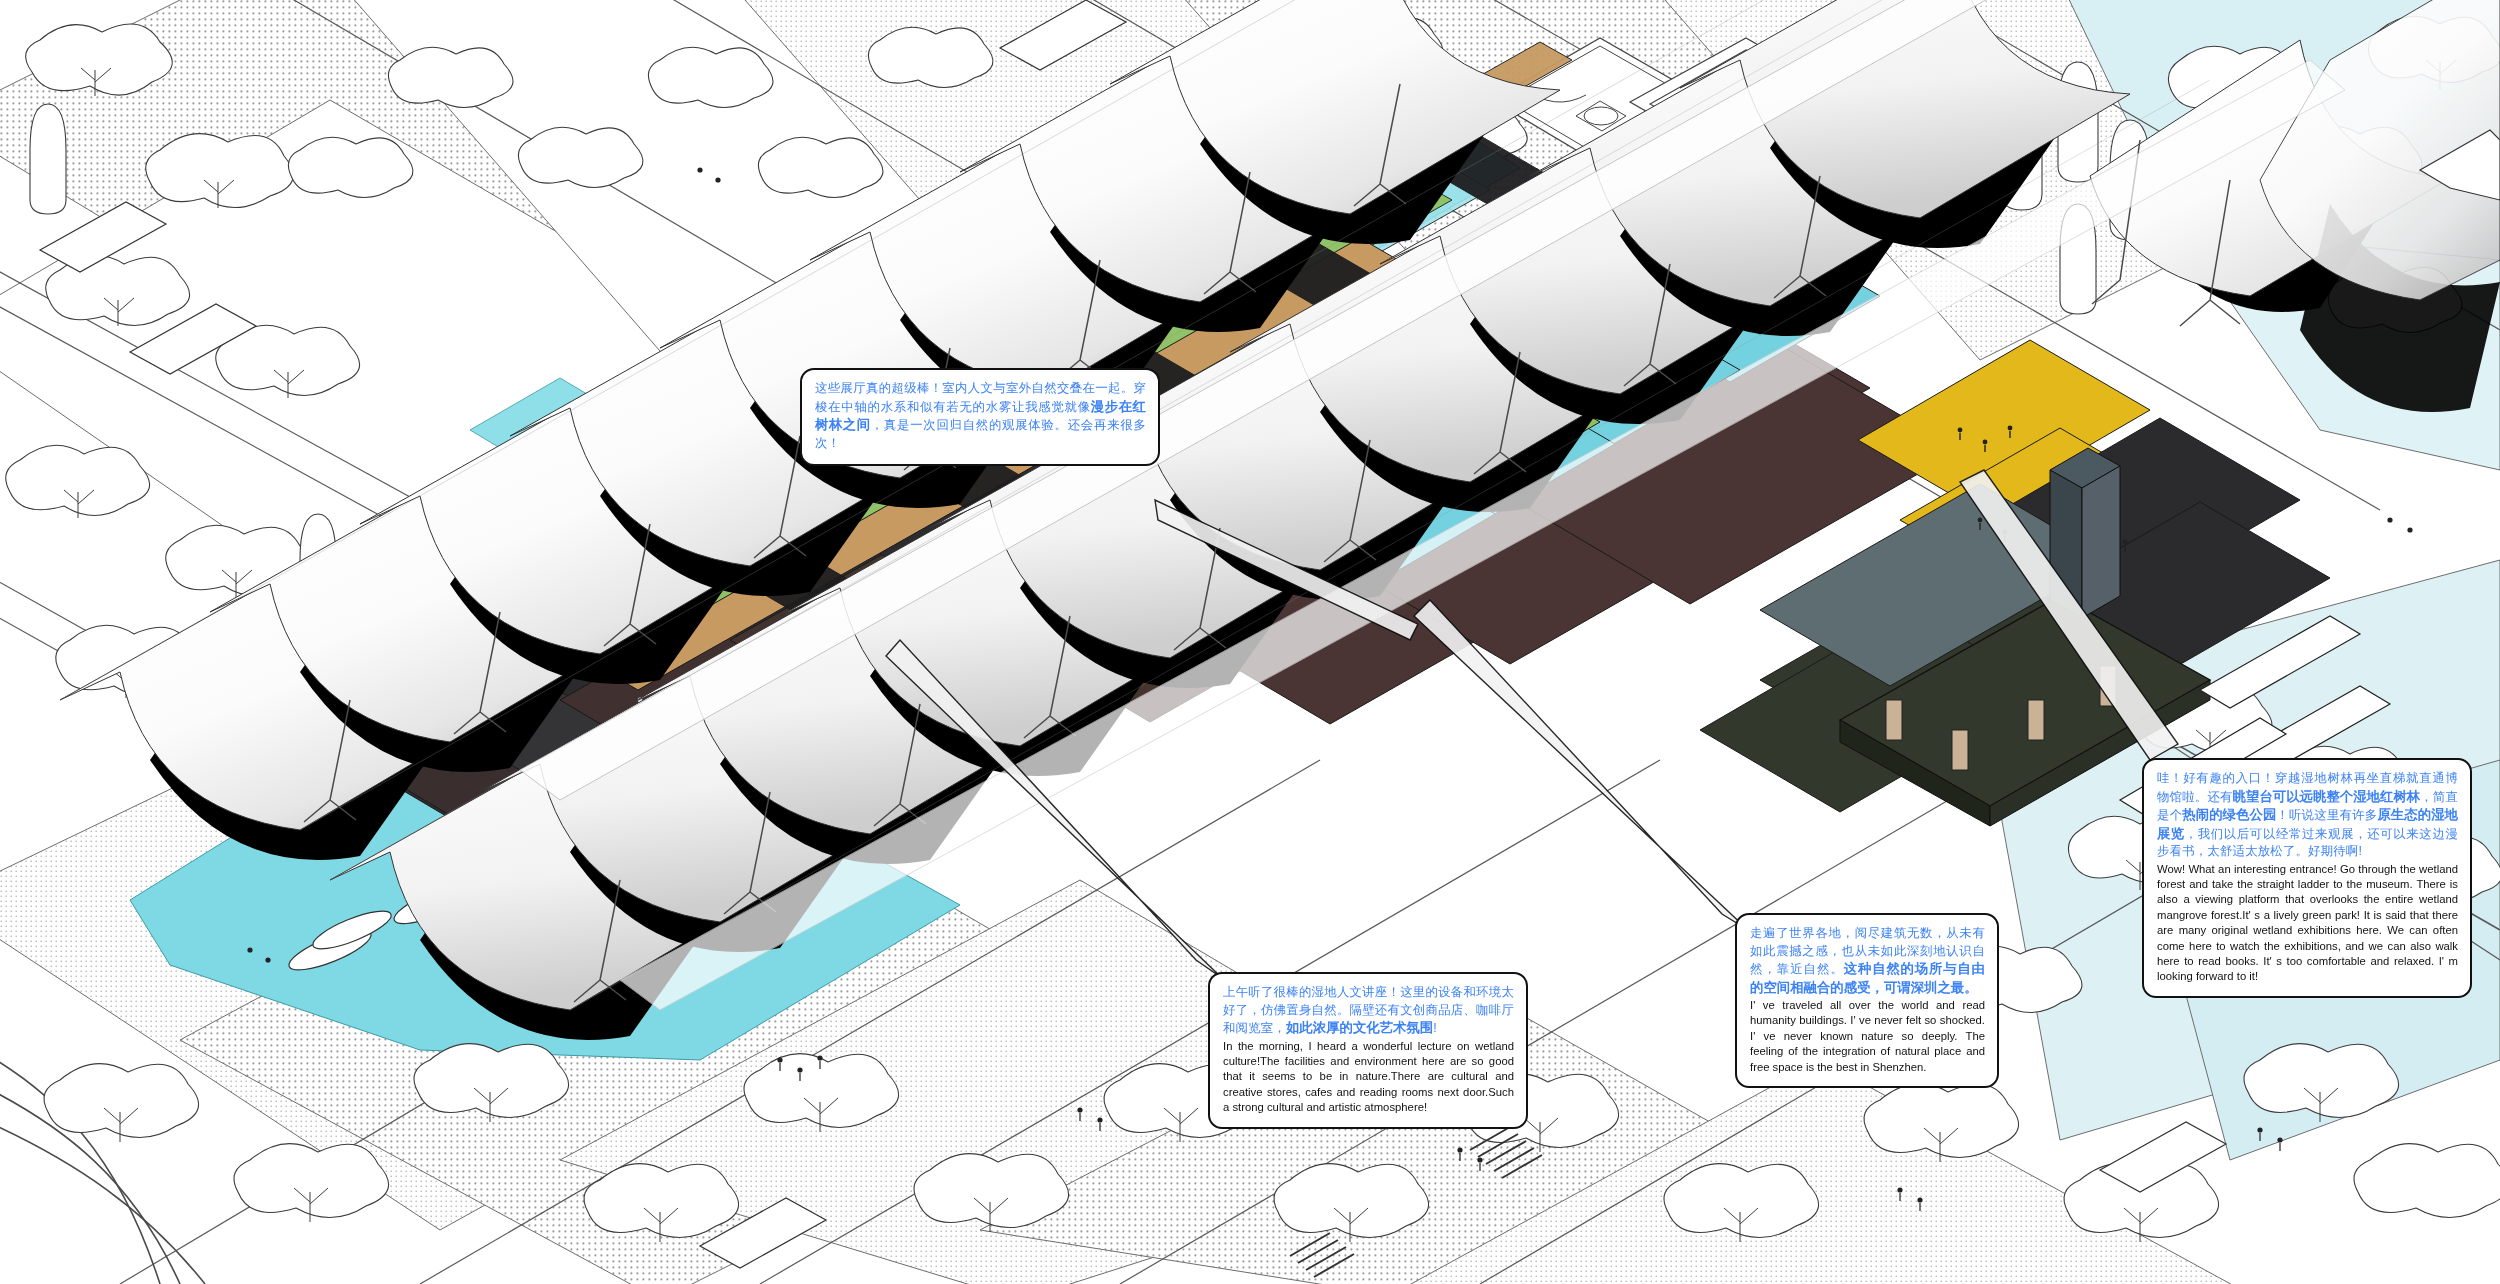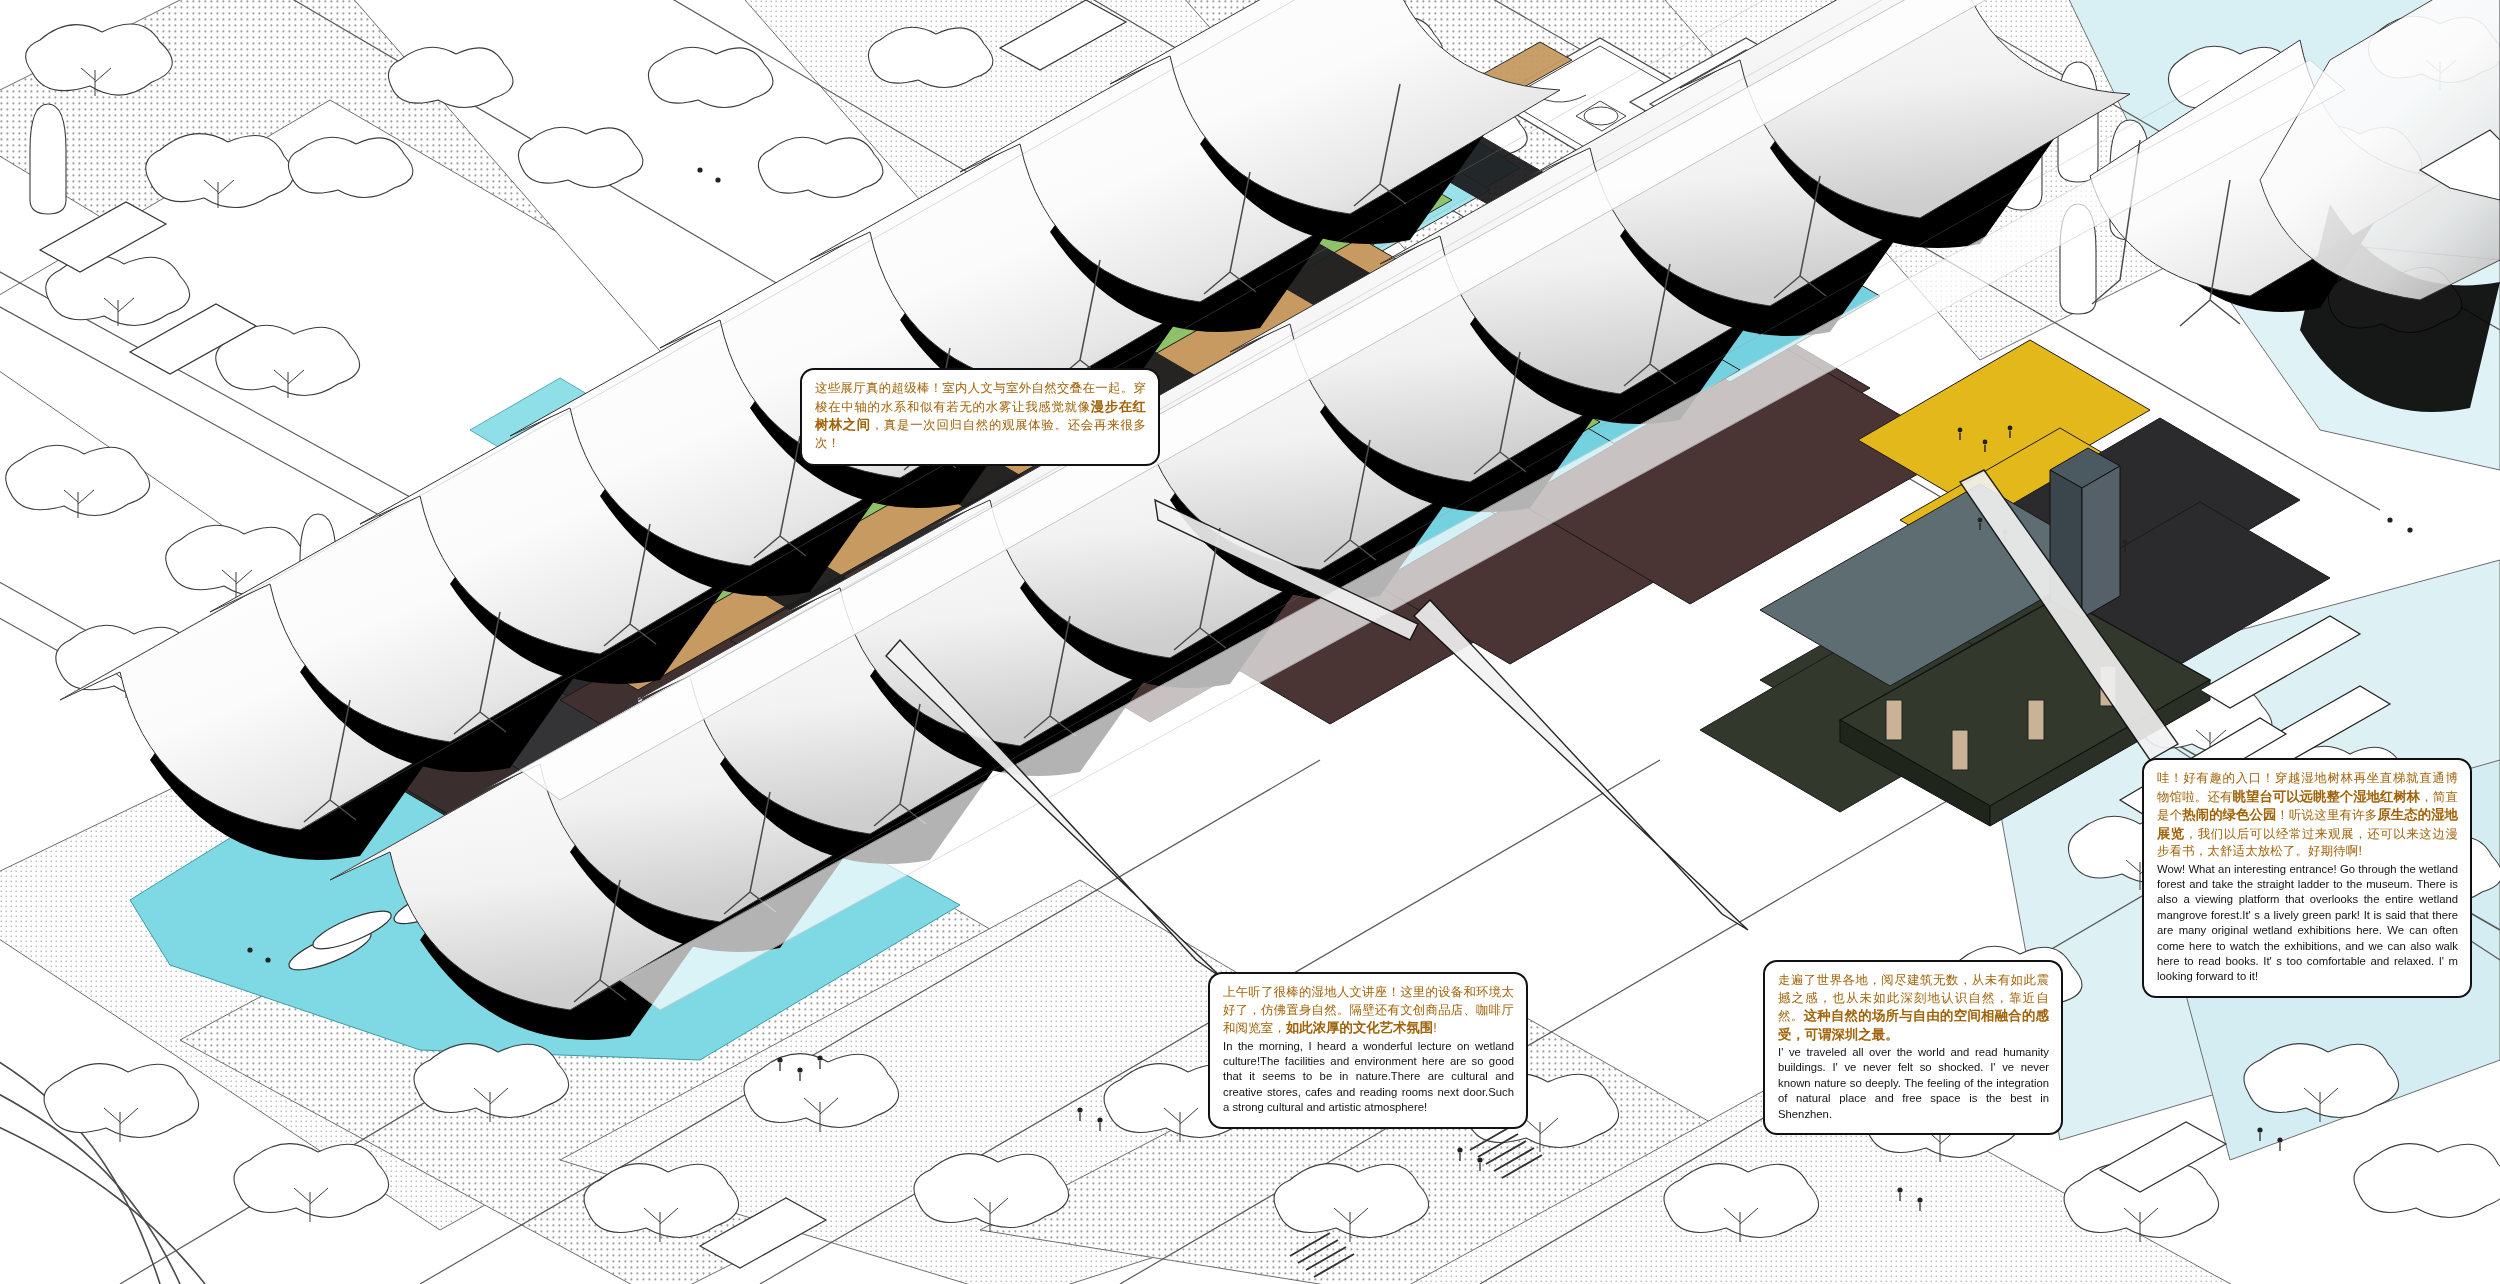--- a/index.html
+++ b/index.html
@@ -17,21 +17,21 @@
     background:#ffffff;
     border:2.5px solid #111;
     border-radius:14px;
     box-sizing:border-box;
     padding:10px 12px 11px 13px;
     z-index:60;
   }
   .cn{
     font-size:12.4px;
     line-height:17.5px;
-    color:#a16207;
+    color:#3b82f6;
     letter-spacing:.2px;
     margin:0 0 1px 0;
     text-align:justify;
   }
   .cn b{font-weight:bold;font-size:13.4px;letter-spacing:0;}
   .en{
     font-size:11.3px;
     line-height:15.4px;
     color:#111;
     margin:0;
@@ -566,21 +566,21 @@
 
   <div class="callout" style="left:800px;top:368px;width:360px;">
     <div class="cn"><span>这些展厅真的超级棒！室内人文与室外自然交叠在一起。穿梭在中轴的水系和似有若无的水雾让我感觉就像</span><b>漫步在红树林之间</b><span>，真是一次回归自然的观展体验。还会再来很多次！</span></div>
   </div>
 
   <div class="callout" style="left:1208px;top:972px;width:320px;">
     <div class="cn"><span>上午听了很棒的湿地人文讲座！这里的设备和环境太好了，仿佛置身自然。隔壁还有文创商品店、咖啡厅和阅览室，</span><b>如此浓厚的文化艺术氛围</b><span>!</span></div>
     <div class="en">In the morning, I heard a wonderful lecture on wetland culture!The facilities and environment here are so good that it seems to be in nature.There are cultural and creative stores, cafes and reading rooms next door.Such a strong cultural and artistic atmosphere!</div>
   </div>
 
-  <div class="callout" style="left:1735px;top:960px;width:300px;margin-left:28px;">
+  <div class="callout" style="left:1735px;top:913px;width:264px;">
     <div class="cn"><span>走遍了世界各地，阅尽建筑无数，从未有如此震撼之感，也从未如此深刻地认识自然，靠近自然。</span><b>这种自然的场所与自由的空间相融合的感受，可谓深圳之最。</b></div>
     <div class="en">I' ve traveled all over the world and read humanity buildings. I' ve never felt so shocked. I' ve never known nature so deeply. The feeling of the integration of natural place and free space is the best in Shenzhen.</div>
   </div>
 
   <div class="callout" style="left:2142px;top:742px;width:330px;margin-top:16px;">
     <div class="cn"><span>哇！好有趣的入口！穿越湿地树林再坐直梯就直通博物馆啦。还有</span><b>眺望台可以远眺整个湿地红树林</b><span>，简直是个</span><b>热闹的绿色公园</b><span>！听说这里有许多</span><b>原生态的湿地展览</b><span>，我们以后可以经常过来观展，还可以来这边漫步看书，太舒适太放松了。好期待啊!</span></div>
     <div class="en">Wow! What an interesting entrance! Go through the wetland forest and take the straight ladder to the museum. There is also a viewing platform that overlooks the entire wetland mangrove forest.It' s a lively green park! It is said that there are many original wetland exhibitions here. We can often come here to watch the exhibitions, and we can also walk here to read books. It' s too comfortable and relaxed. I' m looking forward to it!</div>
   </div>
 
 </div>

